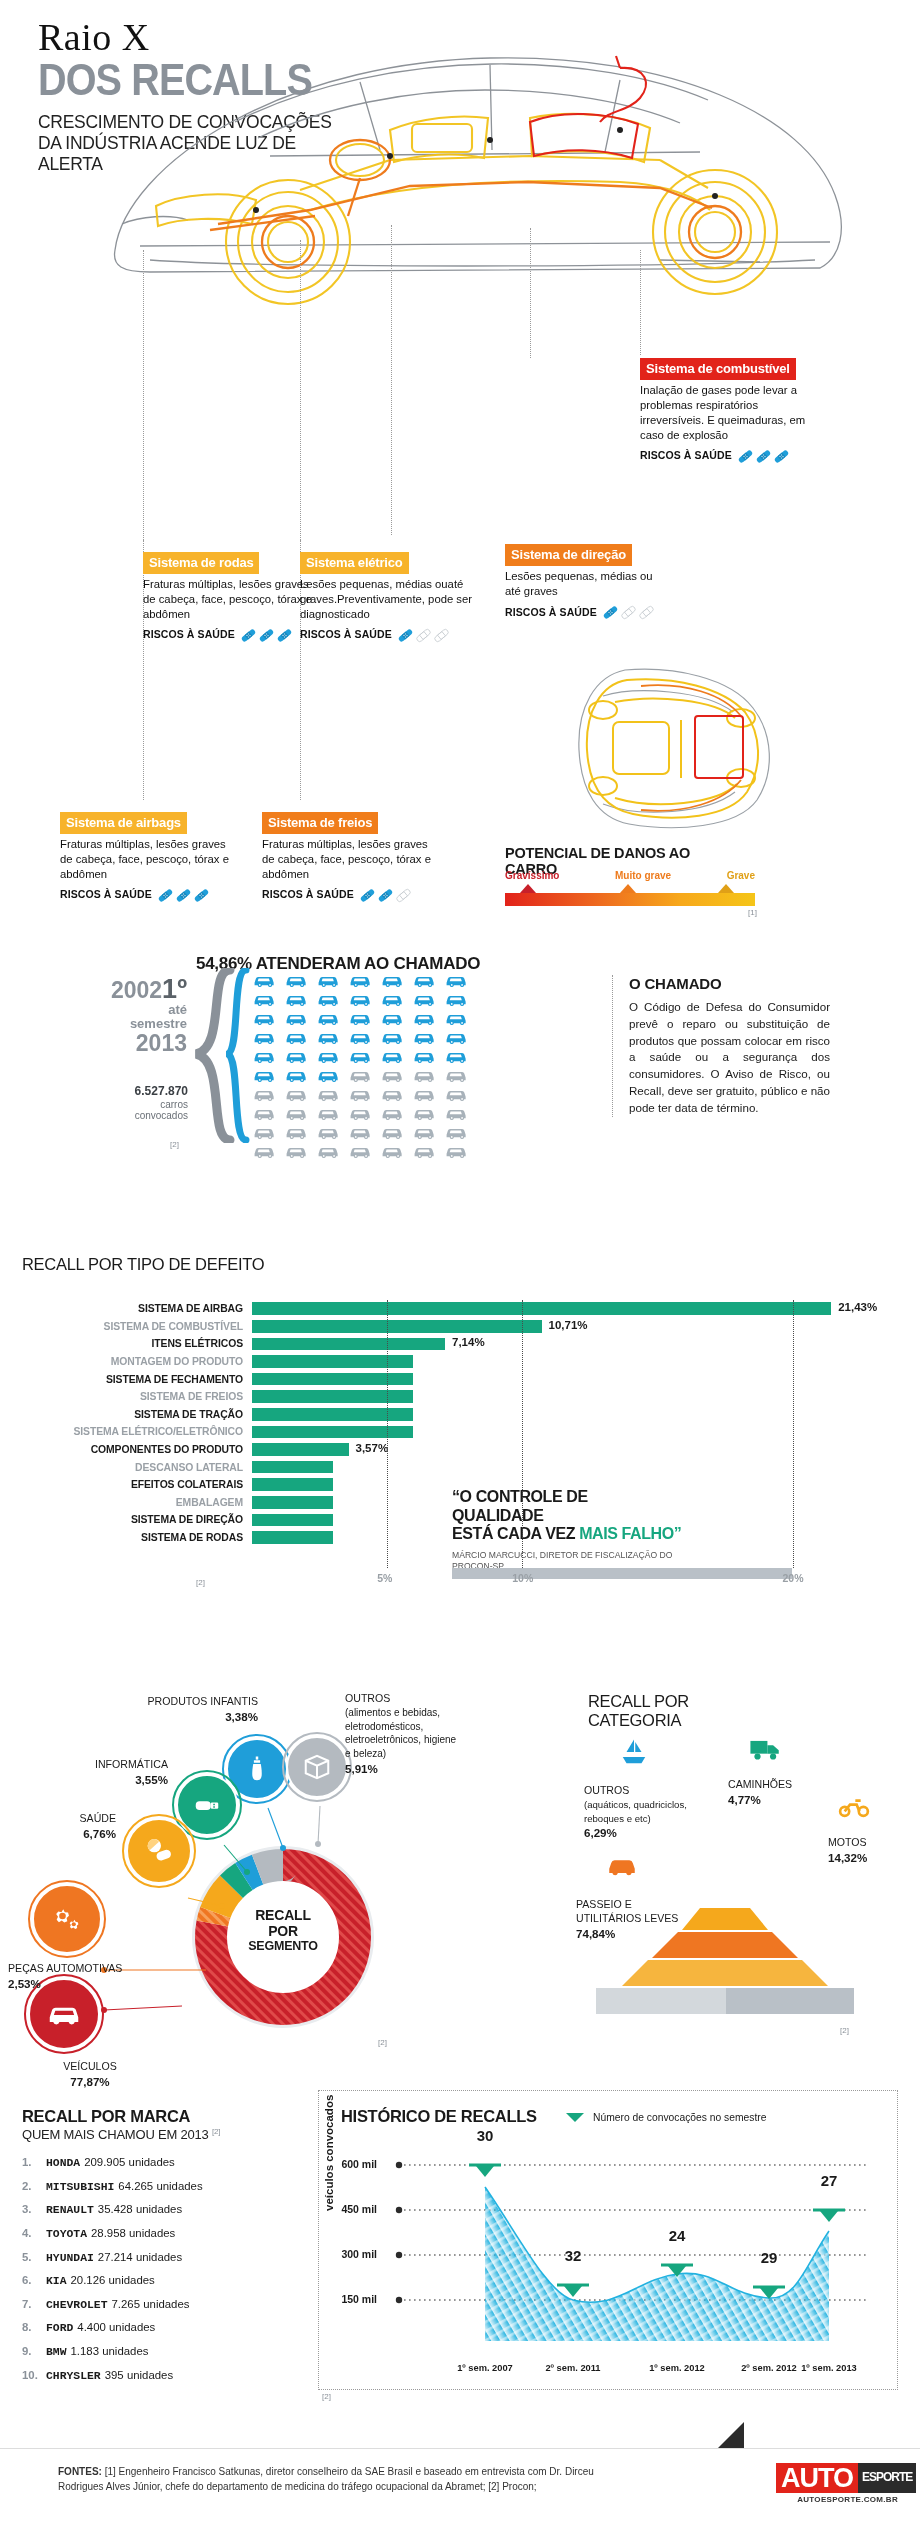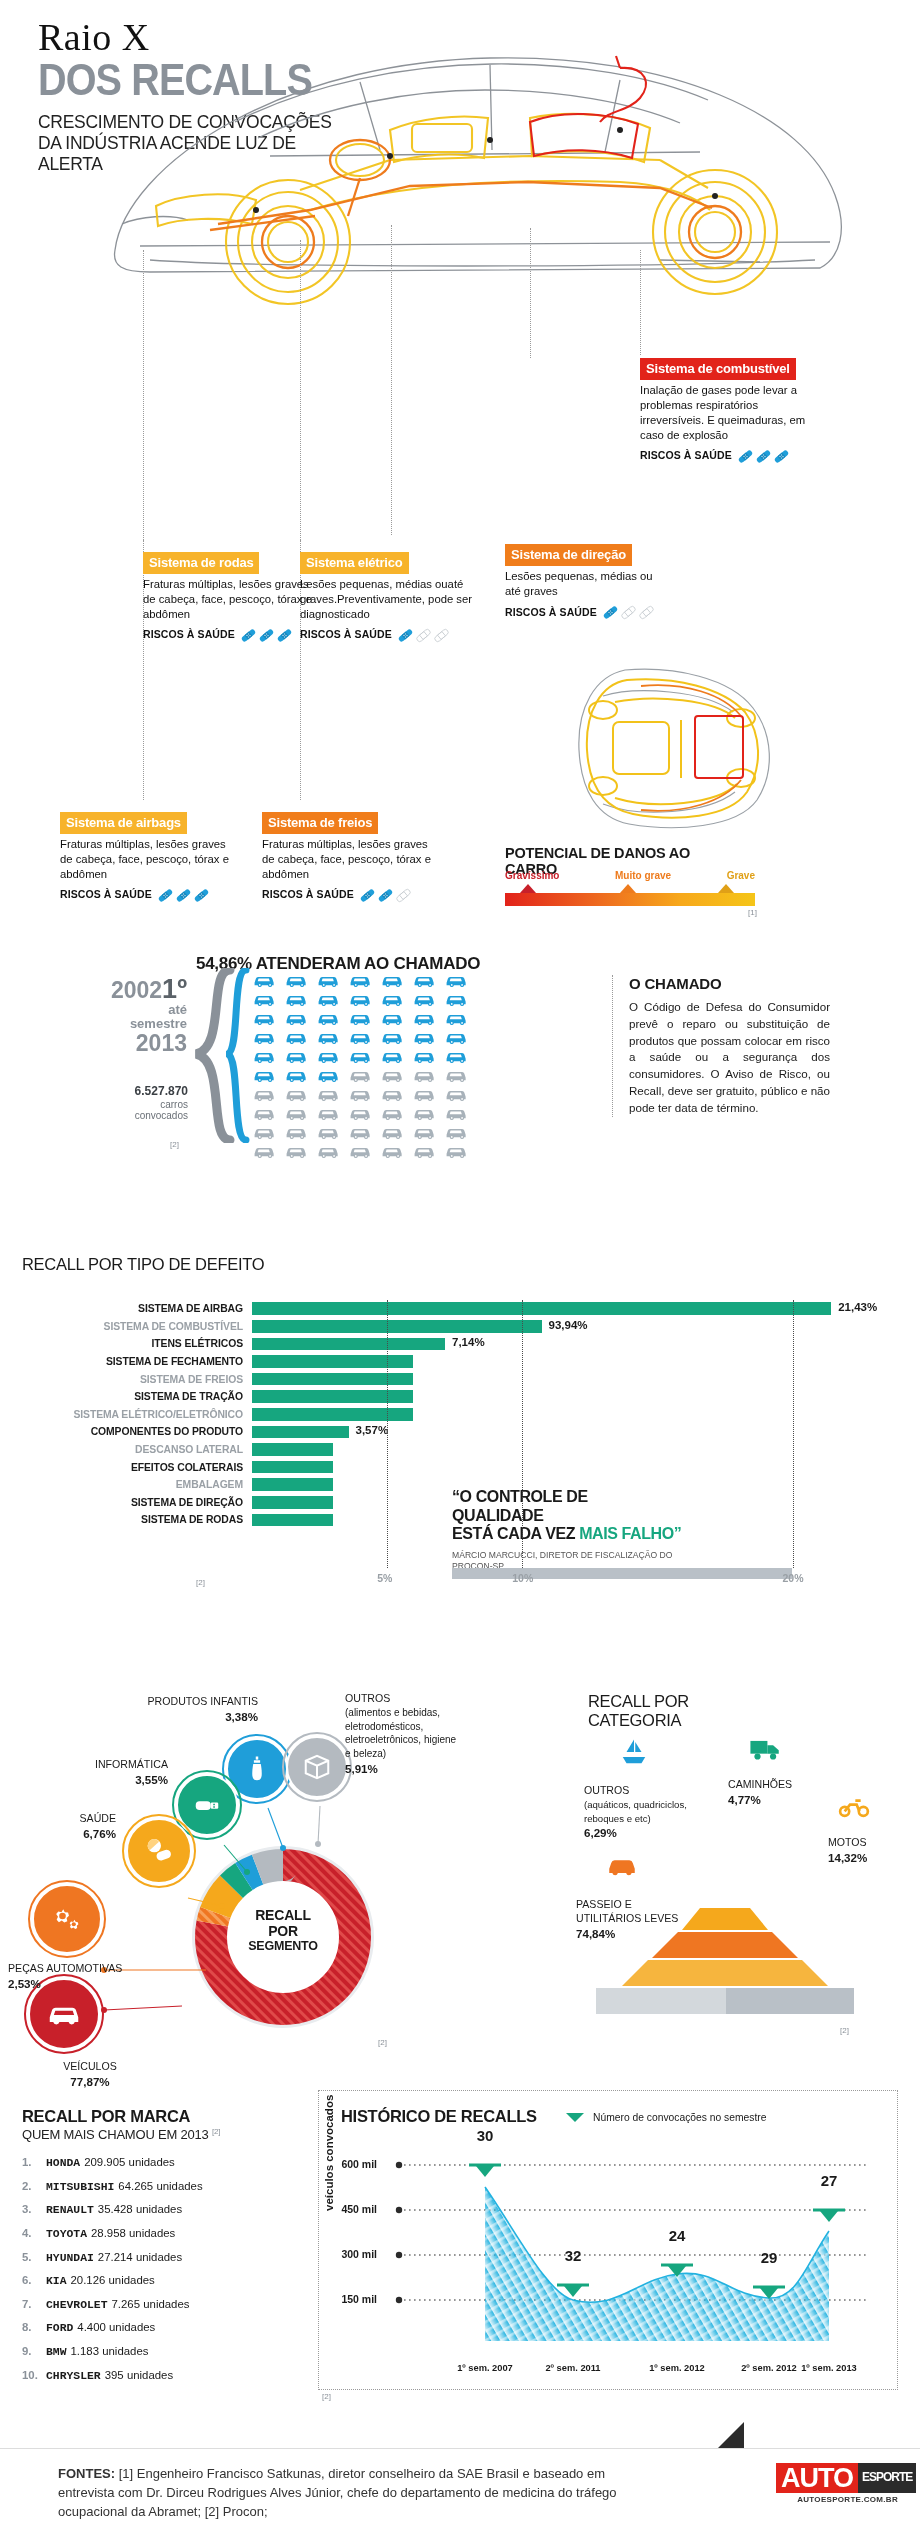--- a/index.html
+++ b/index.html
@@ -104,21 +104,21 @@
   .hist-leg { position:absolute; left:245px; top:20px; display:flex; align-items:center; gap:7px; font-size:10.3px; }
   .hist-ylabel { position:absolute; left:4px; top:120px; font-size:11.5px; font-weight:bold; transform:rotate(-90deg); transform-origin:left top; white-space:nowrap; }
   .hist-ytick { position:absolute; font-size:10.5px; font-weight:bold; text-align:right; width:58px; }
   .hist-xtick { position:absolute; font-size:9.3px; font-weight:bold; text-align:center; width:92px; }
   .hist-pt { position:absolute; font-size:15px; font-weight:bold; text-align:center; width:40px; }
 
   .fn { position:absolute; font-size:8px; color:#8a9199; }
 
   
   .footer { position:absolute; left:0; top:2448px; width:920px; height:92px; border-top:1px solid #ddd; }
-  .footer-txt { position:absolute; left:58px; top:16px; width:560px; font-size:13px; line-height:1.45; color:#333; }
+  .footer-txt { position:absolute; left:58px; top:16px; width:560px; font-size:10px; line-height:1.45; color:#333; }
   .footer-txt b { font-weight:bold; }
   .logo { position:absolute; right:22px; top:14px; width:122px; }
   .logo-a { background:#e2231a; color:#fff; font-weight:bold; font-size:27px; letter-spacing:-1px; padding:1px 5px; display:inline-block; line-height:1.05; }
   .logo-b { background:#2b2b2b; color:#fff; font-weight:bold; font-size:27px; letter-spacing:-1px; padding:1px 5px; display:inline-block; line-height:1.05; }
   .logo-url { font-size:8px; font-weight:bold; color:#333; text-align:right; margin-top:2px; letter-spacing:.3px;}
   .corner { position:absolute; right:0; bottom:92px; width:0;height:0;border-left:26px solid transparent;border-bottom:26px solid #2b2b2b; }
 </style>
 </head>
 <body>
 
@@ -1080,28 +1080,34 @@
         <div class="barlabel">SISTEMA DE AIRBAG</div>
         <div class="bartrack">
           <div class="barfill" style="width:579.2px;background:#16a67f;"></div>
           <div class="barval" style="left:586.2px;">21,43%</div>
         </div>
       </div>
       <div class="barrow">
         <div class="barlabel alt">SISTEMA DE COMBUSTÍVEL</div>
         <div class="bartrack">
           <div class="barfill" style="width:289.5px;background:#16a67f;"></div>
-          <div class="barval" style="left:296.5px;">93,94%</div>
+          <div class="barval" style="left:296.5px;">10,71%</div>
         </div>
       </div>
       <div class="barrow">
         <div class="barlabel">ITENS ELÉTRICOS</div>
         <div class="bartrack">
           <div class="barfill" style="width:193.0px;background:#16a67f;"></div>
           <div class="barval" style="left:200.0px;">7,14%</div>
+        </div>
+      </div>
+      <div class="barrow">
+        <div class="barlabel alt">MONTAGEM DO PRODUTO</div>
+        <div class="bartrack">
+          <div class="barfill" style="width:160.8px;background:#16a67f;"></div>
         </div>
       </div>
       <div class="barrow">
         <div class="barlabel">SISTEMA DE FECHAMENTO</div>
         <div class="bartrack">
           <div class="barfill" style="width:160.8px;background:#16a67f;"></div>
         </div>
       </div>
       <div class="barrow">
         <div class="barlabel alt">SISTEMA DE FREIOS</div>

